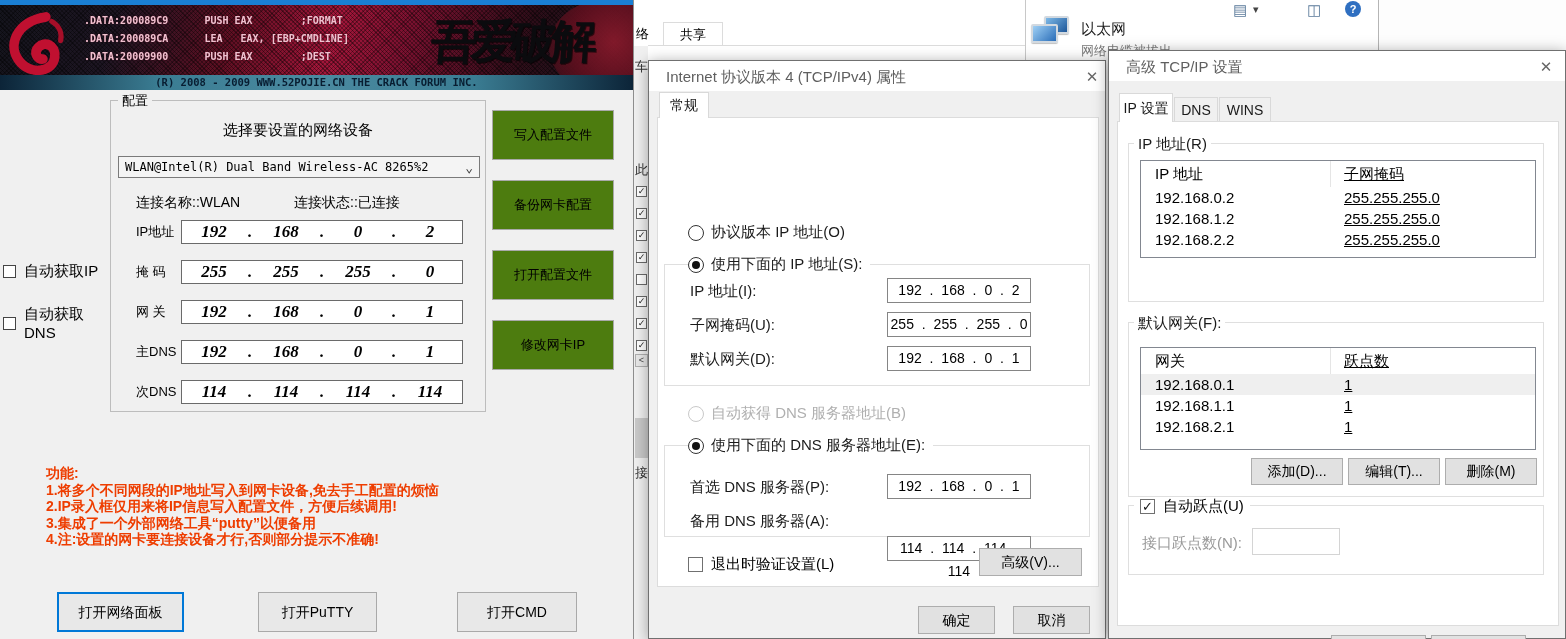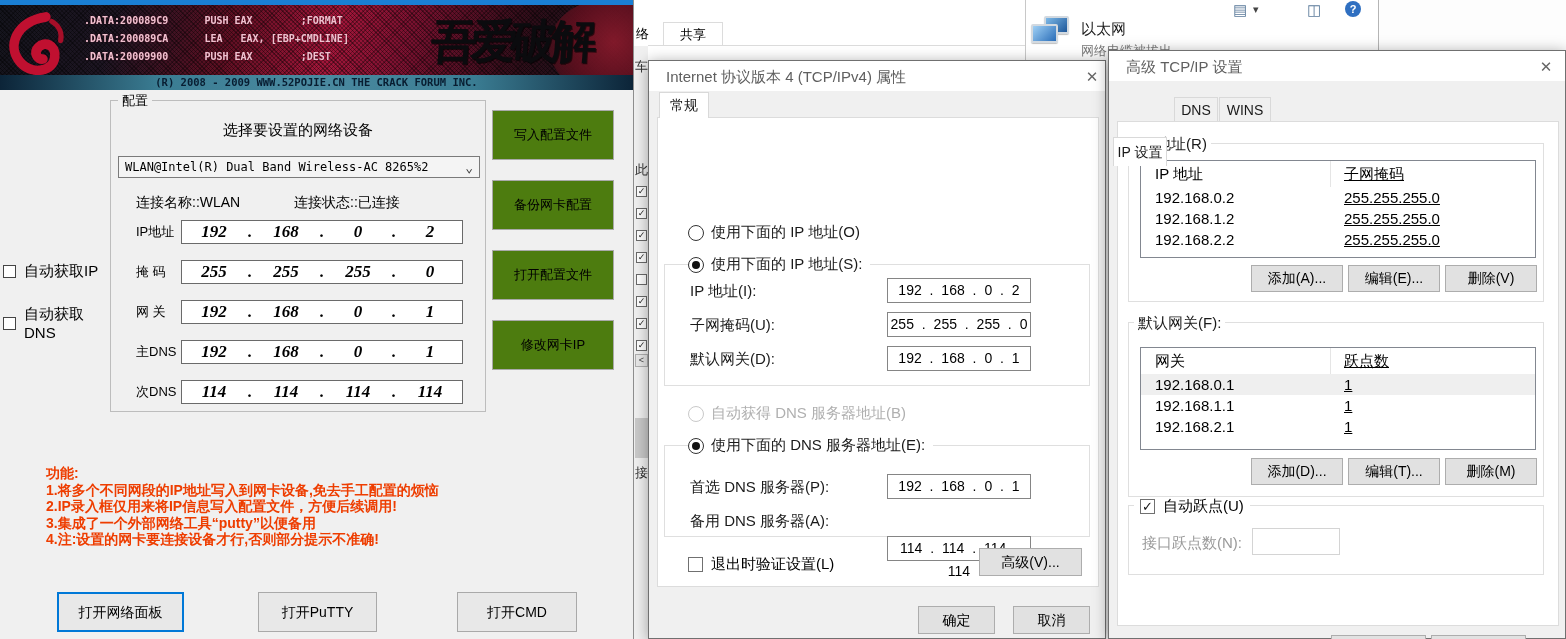--- a/index.html
+++ b/index.html
@@ -297,21 +297,21 @@
   <div class="abs dialog ipv4">
     <div class="dlg-titlebar">
       <span class="dlg-title">Internet 协议版本 4 (TCP/IPv4) 属性</span>
       <span class="dlg-close" style="left:434px;">✕</span>
     </div>
     <div class="tab active" style="left:10px; top:31px; width:50px; height:26px; line-height:25px;">常规</div>
     <div class="page">
 
       <div class="radio" style="left:30px; top:105px; background:transparent;">
         <span class="radio-dot"></span>
-        <span>使用下面的 IP 地址(O)</span>
+        <span>协议版本 IP 地址(O)</span>
       </div>
       <div class="groupbox" style="left:6px; top:146px; width:426px; height:122px;"></div>
       <div class="radio" style="left:30px; top:137px;">
         <span class="radio-dot sel"></span>
         <span>使用下面的 IP 地址(S):</span>
       </div>
       <span class="fld-label" style="left:32px; top:164px;">IP 地址(I):</span>
       <div class="fld-box" style="left:229px; top:160px;">192 . 168 . 0 . 2</div>
       <span class="fld-label" style="left:32px; top:198px;">子网掩码(U):</span>
       <div class="fld-box" style="left:229px; top:194px;">255 . 255 . 255 . 0</div>
@@ -340,21 +340,21 @@
     </div>
     <div class="wbtn ok-cancel" style="left:269px; top:545px;">确定</div>
     <div class="wbtn ok-cancel" style="left:364px; top:545px;">取消</div>
   </div>
 
   <div class="abs dialog advd">
     <div class="dlg-titlebar">
       <span class="dlg-title">高级 TCP/IP 设置</span>
       <span class="dlg-close" style="left:428px;">✕</span>
     </div>
-    <div class="tab active" style="left:4px; top:42px; width:54px; height:29px; line-height:28px;margin-top:44px;">IP 设置</div>
+    <div class="tab active" style="left:10px; top:42px; width:54px; height:29px; line-height:28px;">IP 设置</div>
     <div class="tab" style="left:65px; top:46px; width:44px; height:25px; line-height:24px;">DNS</div>
     <div class="tab" style="left:110px; top:46px; width:52px; height:25px; line-height:24px;">WINS</div>
 
     <div class="page">
 
       <div class="groupbox" style="left:10px; top:21px; width:416px; height:159px;"></div>
       <span class="gb-legend" style="left:16px; top:13px;">IP 地址(R)</span>
       <div class="lbx" style="left:22px; top:38px; width:396px; height:98px;">
         <div class="lhead">
           <span class="lc1">IP 地址</span>
@@ -371,26 +371,20 @@
               <span class="lc1">192.168.1.2</span>
               <span class="lc2">255.255.255.0</span>
             </div>
 
             <div class="lrow">
               <span class="lc1">192.168.2.2</span>
               <span class="lc2">255.255.255.0</span>
             </div>
           </div>
       </div>
-      <div class="btnrow" style="left:133px; top:143px;">
-
-      <div class="wbtn">添加(A)...</div>
-          <div class="wbtn">编辑(E)...</div>
-          <div class="wbtn">删除(V)</div>
-        </div>
 
       <div class="groupbox" style="left:10px; top:200px; width:416px; height:175px;"></div>
       <span class="gb-legend" style="left:16px; top:192px;">默认网关(F):</span>
       <div class="lbx gwlist" style="left:22px; top:225px; width:396px; height:103px;">
         <div class="lhead">
           <span class="lc1">网关</span>
           <span class="lc2">跃点数</span>
         </div>
         <div>
 

